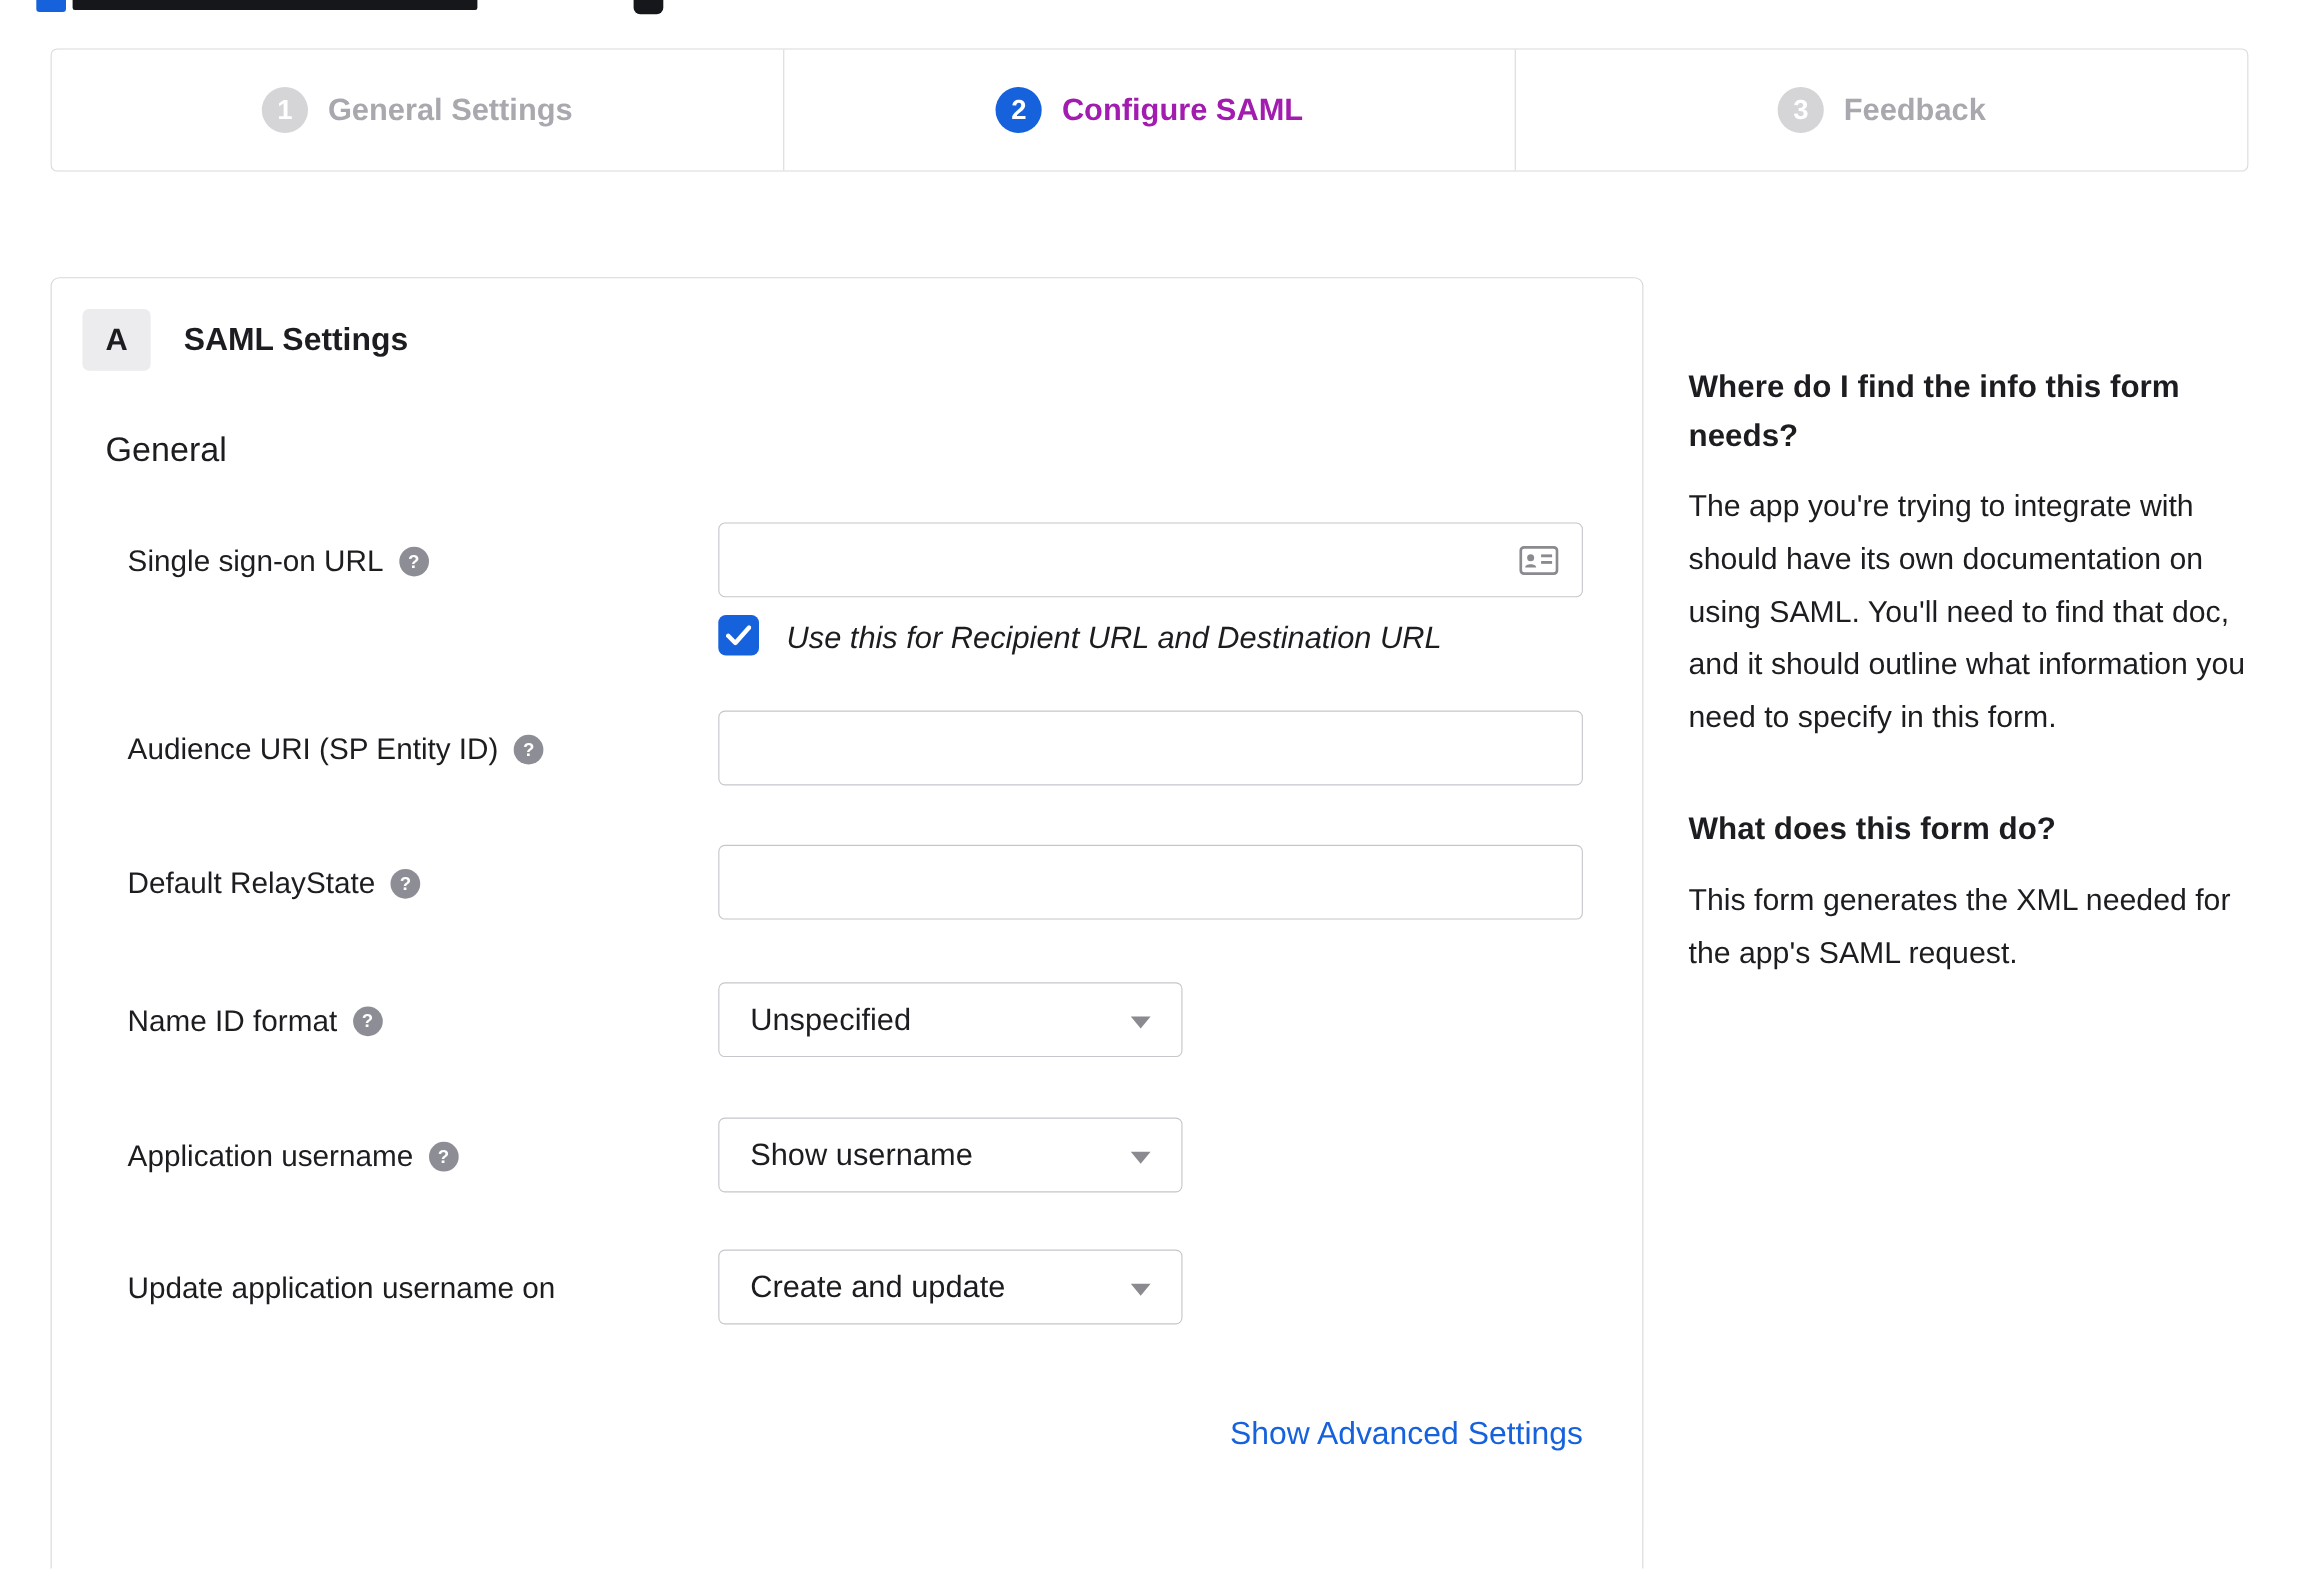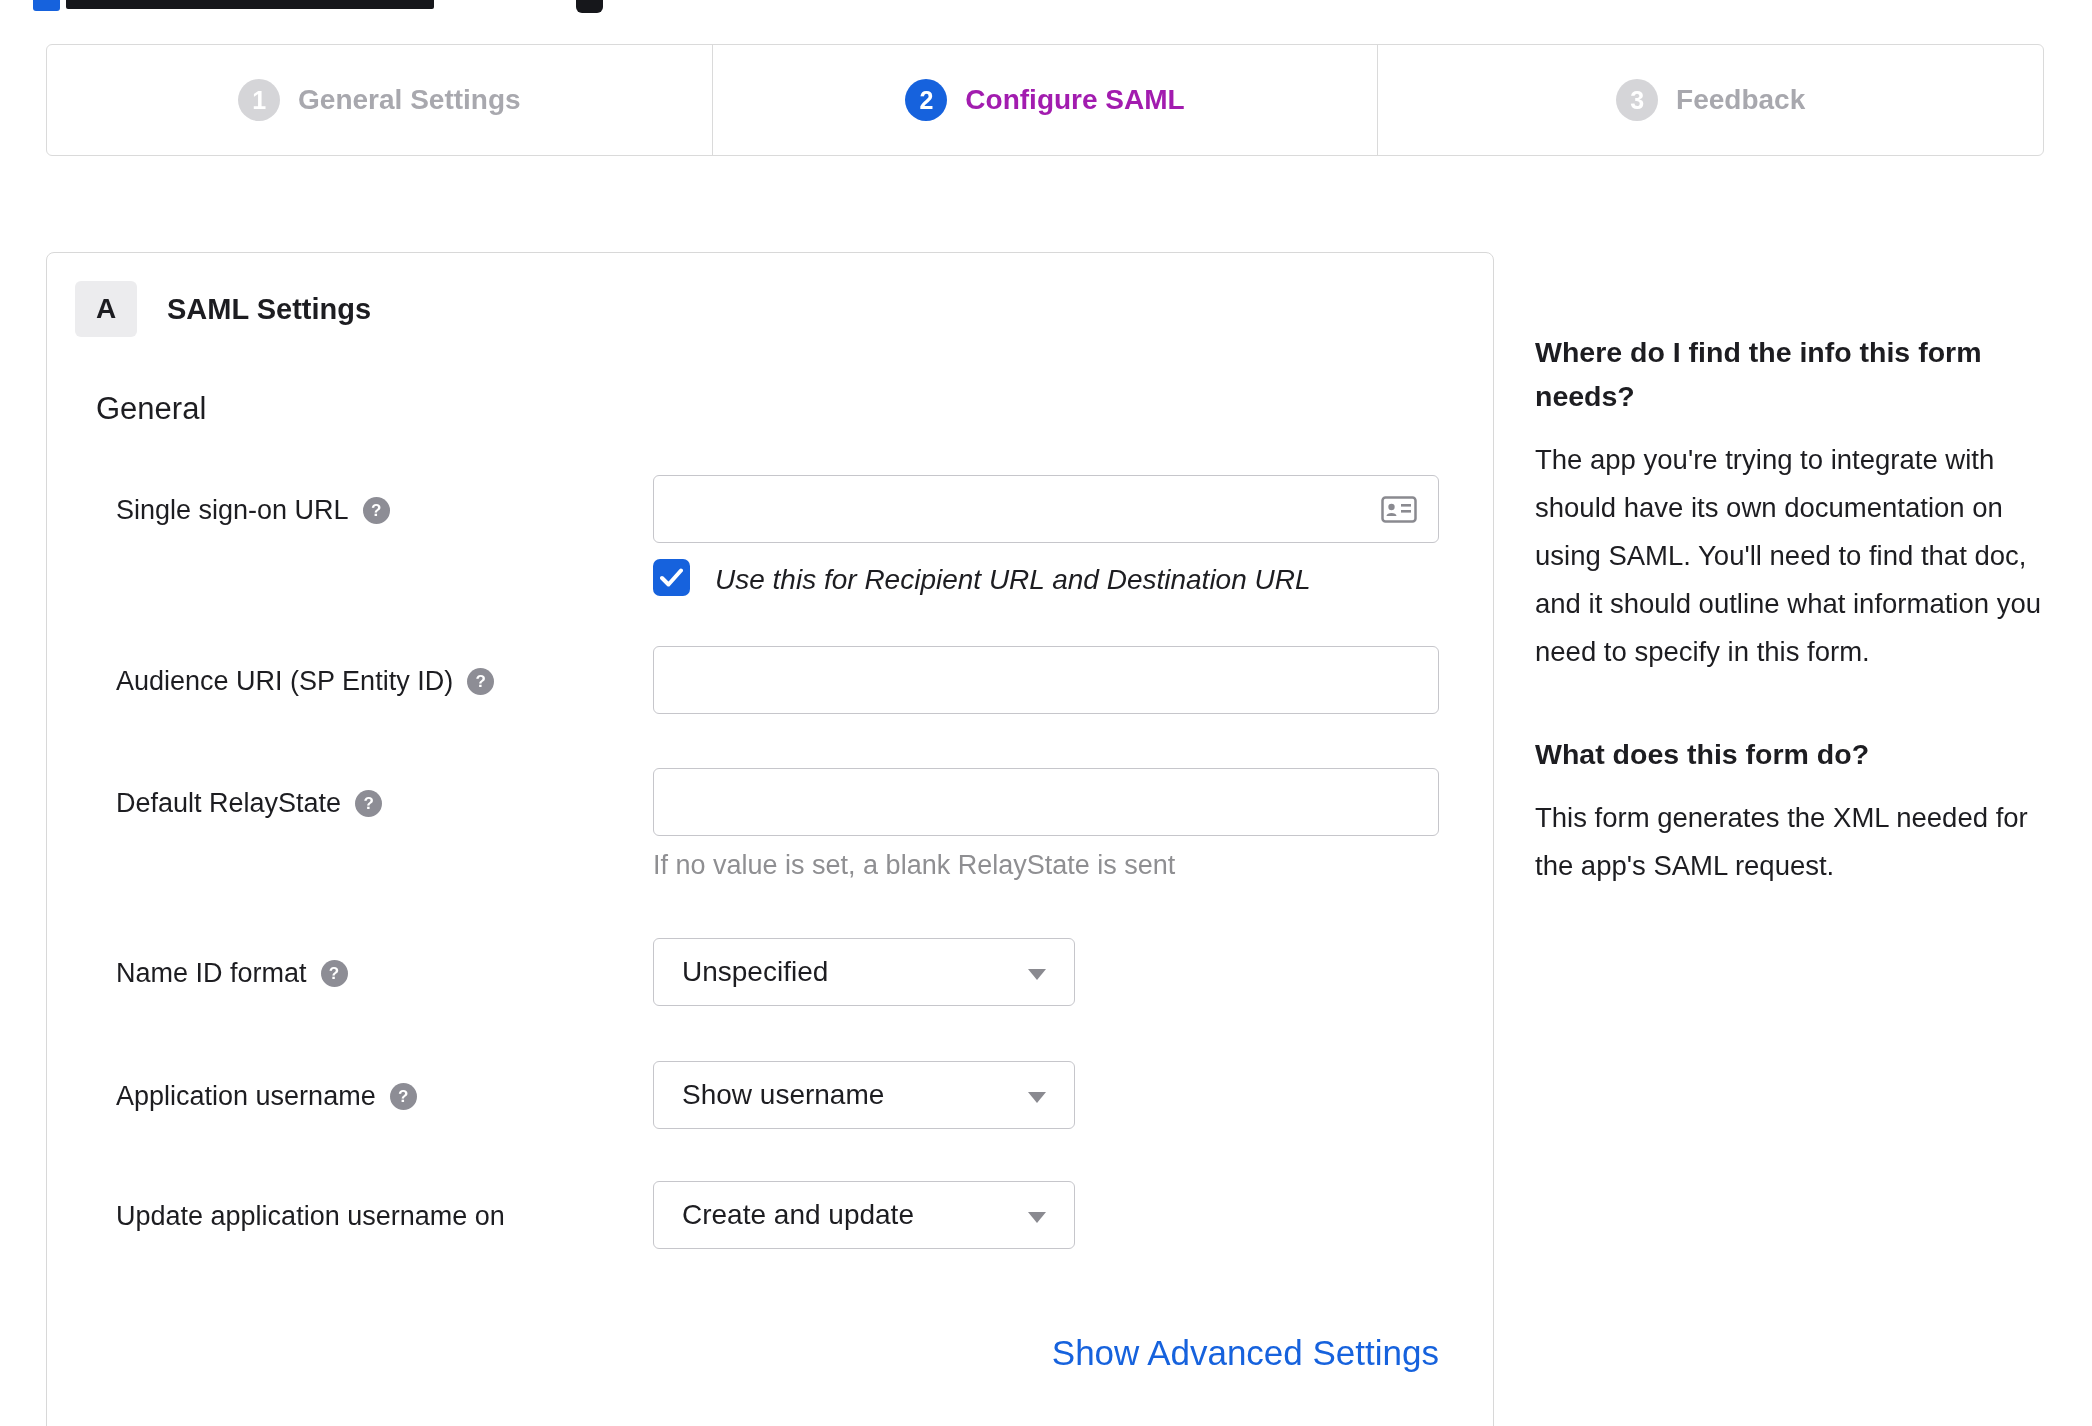--- a/index.html
+++ b/index.html
@@ -138,21 +138,21 @@
     border-right: 9px solid transparent;
     border-top: 11px solid #8a8a90;
   }
 
   .link-row {
     margin: 84px 0 0 49px;
     width: 1343px;
     text-align: right;
   }
   .adv-link {
-    color: #1662dd; font-size: 35px;
+    color: #1662dd; font-size: 29px;
     text-decoration: none; cursor: pointer;
   }
 
   
   .side-help {
     position: absolute; left: 1535px; top: 330px; width: 514px;
   }
   .side-help h3 {
     margin: 0; font-size: 28.5px; font-weight: bold; line-height: 44px;
   }
@@ -233,21 +233,20 @@
 
   <div class="form-row" style="margin-top:54px;">
     <div class="label-col">
       <span class="lbl">Default RelayState</span>
       <span class="help-icon">?</span>
     </div>
     <div class="input-col">
       <input class="text-input plain" type="text" style="">
     </div>
   </div>
-  <div class="hint-row">If no value is set, a blank RelayState is sent</div>
 
   <div class="form-row" style="margin-top:57px;">
     <div class="label-col">
       <span class="lbl">Name ID format</span>
       <span class="help-icon">?</span>
     </div>
     <div class="input-col">
       <div class="select">
         <span>Unspecified</span>
         <span class="caret"></span>

